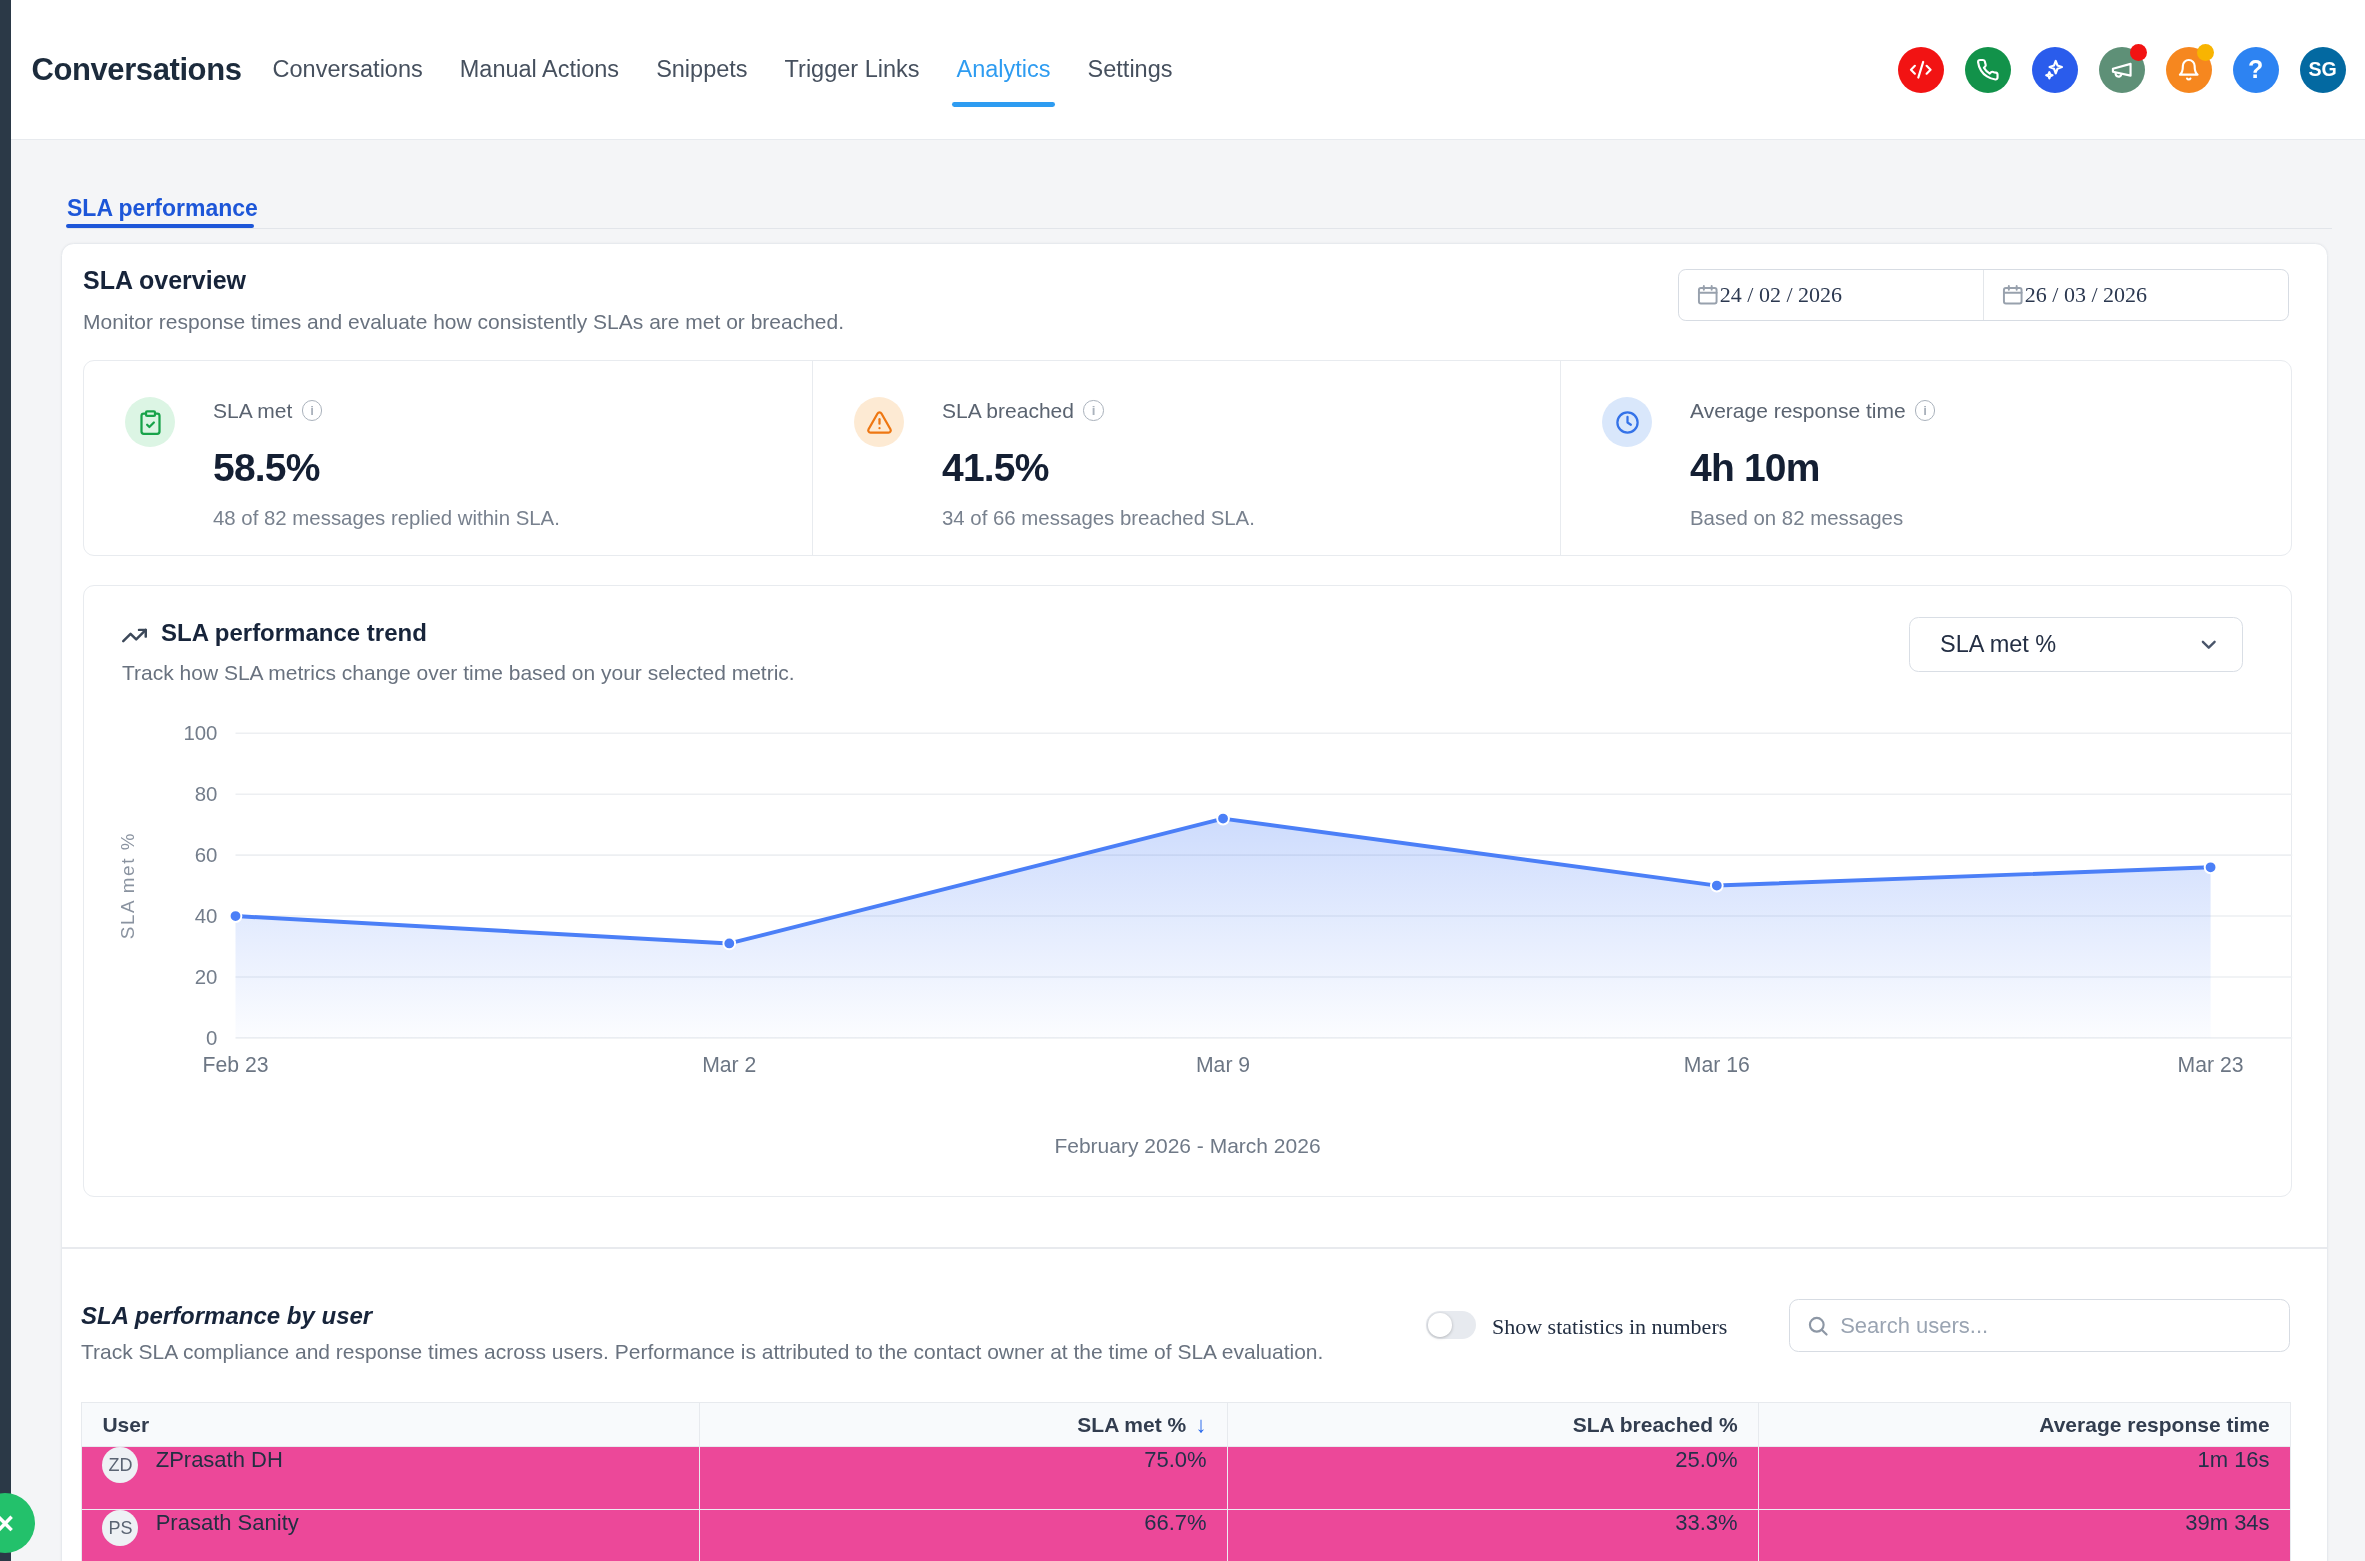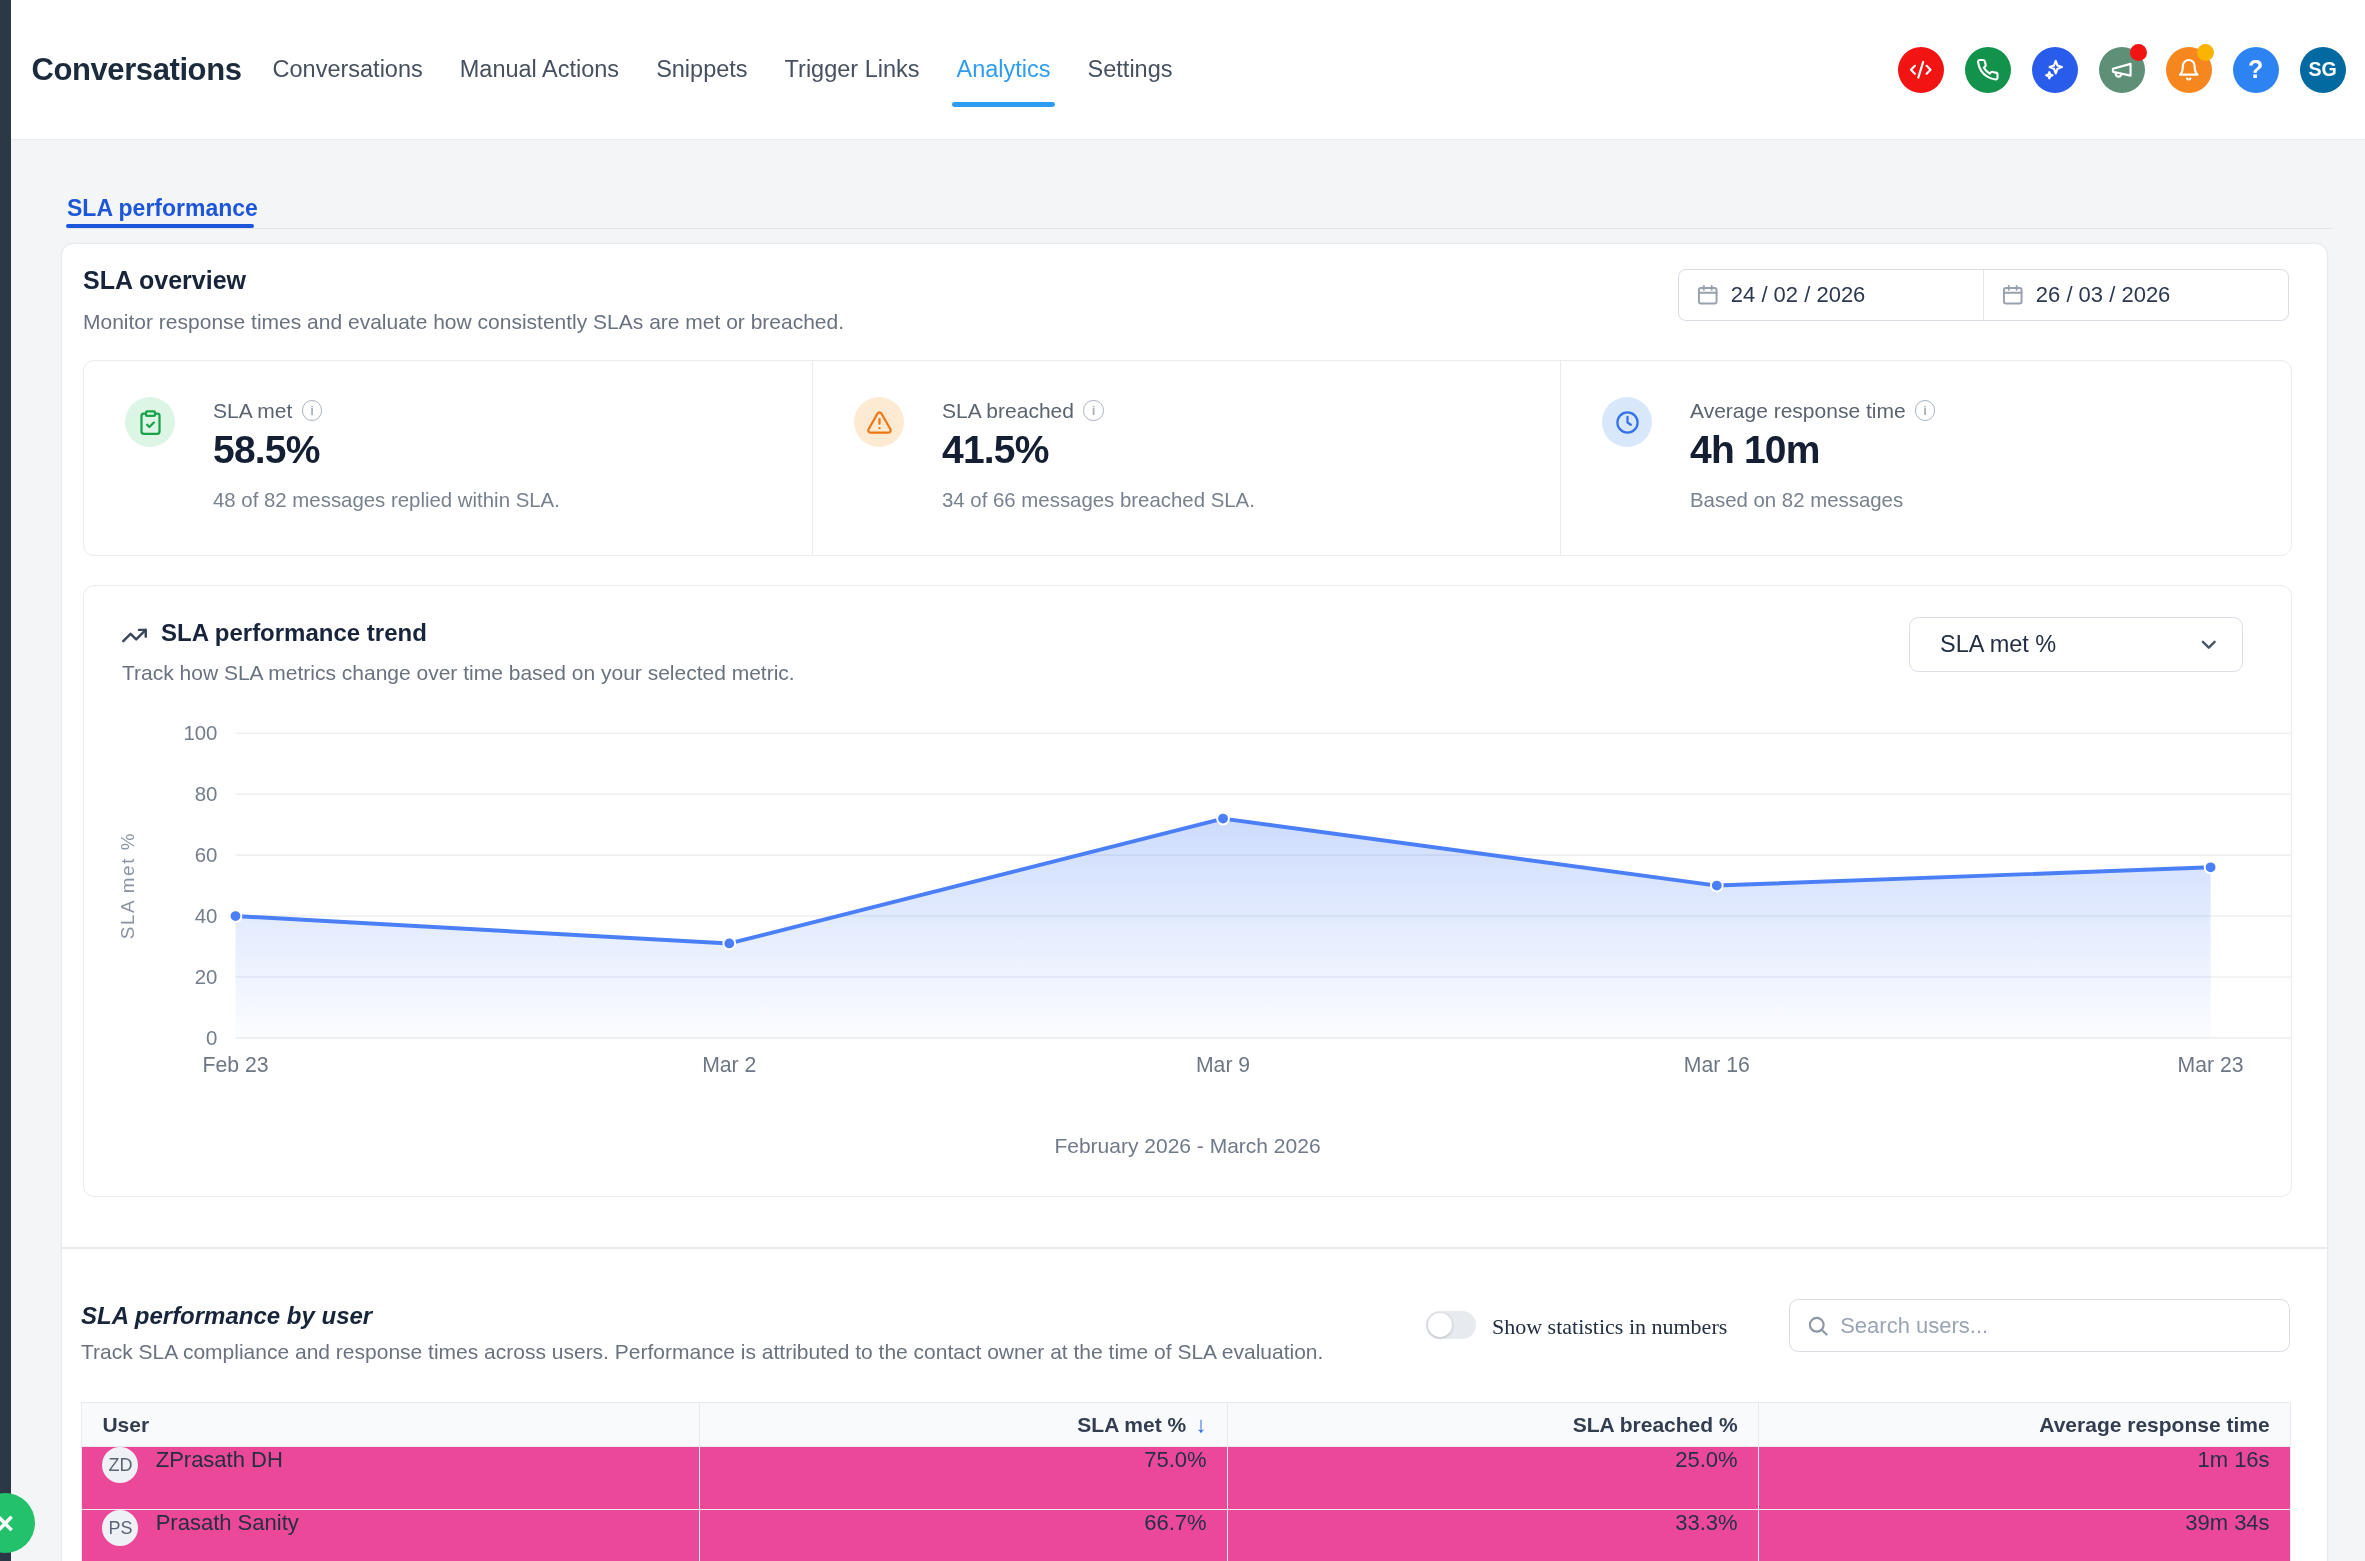--- a/index.html
+++ b/index.html
@@ -68,21 +68,21 @@
   .sub { font-size:21px; color:#69727f; }
 
   .ov-title { position:absolute; left:21px; top:22px; }
   .ov-sub { position:absolute; left:21px; top:66px; }
 
   
   .daterange {
     position:absolute; left:1616px; top:25px; width:611px; height:52px;
     border:0.8px solid #d7dce3; border-radius:7.8px; background:#fff; display:flex; overflow:hidden;
   }
-  .datefield { flex:1; display:flex; align-items:center; gap:11px; padding-left:17.3px; cursor:pointer; }
+  .datefield { flex:1; display:flex; align-items:center; padding-left:17.3px; cursor:pointer;font-family:Liberation Serif, serif; }
   .datefield + .datefield { border-left:0.8px solid #e3e6ea; }
   .datefield svg { width:23.5px; height:23.5px; stroke:#98a1ad; fill:none; stroke-width:2; stroke-linecap:round; }
   .datefield span { font-size:22px; color:#2b3850; }
 
   
   .stats {
     position:absolute; left:21px; top:116px; width:2209px; height:196px;
     border:0.8px solid #e8ebef; border-radius:11px; display:flex; background:#fff;
   }
   .stat { display:flex; gap:38px; padding:36px 0 0 41px; }
@@ -91,21 +91,21 @@
   .bubble svg { width:27px; height:27px; fill:none; stroke-width:2; stroke-linecap:round; stroke-linejoin:round; }
   .bubble.bg-green { background:#dcf5e4; } .bubble.bg-green svg { stroke:#18a34a; }
   .bubble.bg-orange { background:#fdead3; } .bubble.bg-orange svg { stroke:#ee7712; }
   .bubble.bg-blue { background:#d9e7fb; } .bubble.bg-blue svg { stroke:#3472e8; }
   .stat-label { display:flex; align-items:center; gap:9.4px; font-size:21px; color:#5a6370; margin-top:1.6px; }
   .info {
     width:20.4px; height:20.4px; border:1.6px solid #aab2bc; border-radius:50%; color:#aab2bc;
     display:inline-flex; align-items:center; justify-content:center; font-size:13.3px; font-weight:700; cursor:pointer;
   }
   .info::after { content:"i"; }
-  .stat-value { font-size:39px; font-weight:700; color:#141f33; letter-spacing:-0.8px; margin-top:5px; }
+  .stat-value { font-size:39px; font-weight:700; color:#141f33; letter-spacing:-0.8px; margin-top:23px; }
   .stat-desc { font-size:20.4px; color:#78818e; margin-top:17.3px; }
 
   
   .trend {
     position:absolute; left:21px; top:341px; width:2209px; height:612px;
     border:0.8px solid #e8ebef; border-radius:11px; background:#fff;
   }
   .trend-ico { position:absolute; left:37px; top:36px; width:27px; height:27px; }
   .trend-ico svg { width:27px; height:27px; stroke:#3c4859; fill:none; stroke-width:2.2; stroke-linecap:round; stroke-linejoin:round; }
   .trend-title { position:absolute; left:77px; top:33px; font-size:24px; font-weight:700; color:#17243a; }

